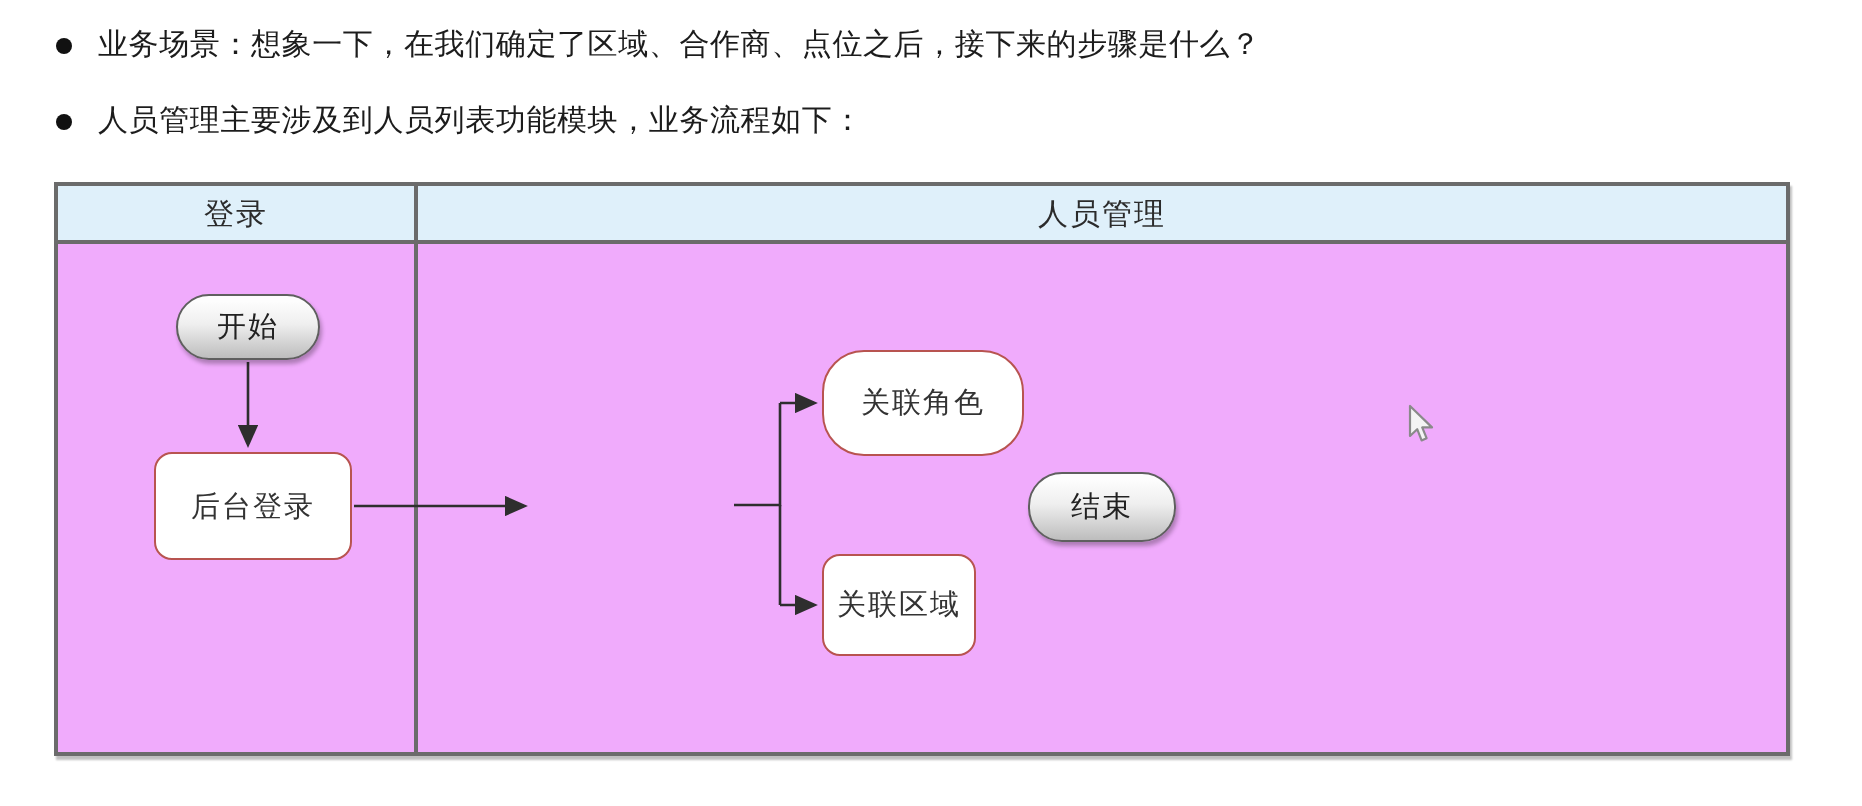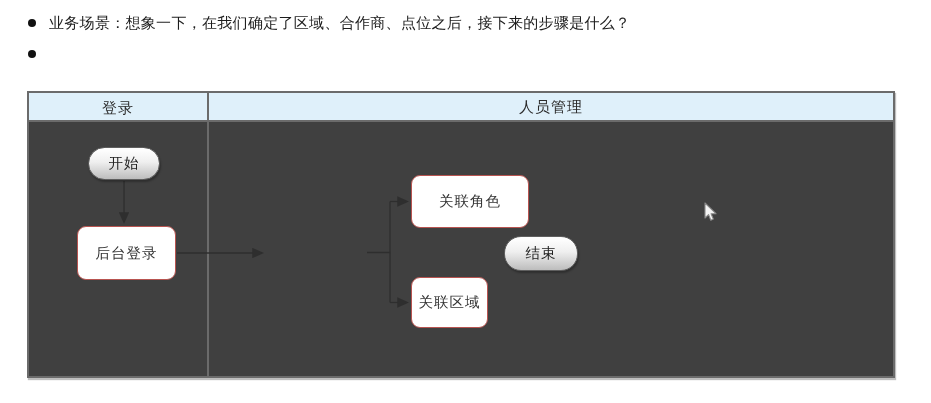--- a/index.html
+++ b/index.html
@@ -22,26 +22,26 @@
   .bullet-text {
     font-size: 15px; font-weight: 400; color: #1c1c1c;
     letter-spacing: 0.3px; line-height: 21px; white-space: nowrap;
   }
 
   
   .swimlane {
     position: absolute; left: 27px; top: 91px;
     width: 868px; height: 287px;
     border: 2px solid #6b6b6b;
-    background: #404040;
+    background: #f0abfc;
     box-shadow: 1px 2px 1px rgba(0,0,0,0.25);
   }
   .lane { position: absolute; top: 0; height: 100%; }
   .lane-login { left: 0; width: 180px; border-right: 2px solid #6b6b6b; }
-  .lane-mgmt  { left: 180px; right: 0; font-family: Liberation Serif, serif; }
+  .lane-mgmt  { left: 180px; right: 0; }
   .lane-header {
     height: 29px; line-height: 29px;
     background: #dff0fa;
     border-bottom: 2px solid #6b6b6b;
     text-align: center;
     font-size: 15px; color: #2b2b2b; font-weight: 500;
     letter-spacing: 1px;
   }
 
   
@@ -59,39 +59,40 @@
     color: #222;
   }
   .process {
     border: 1.6px solid #b85450;
     border-radius: 9px;
     background: #ffffff;
   }
   .node-start        { left: 59px;  top: 54px;  width: 72px;  height: 33px; }
   .node-backendlogin { left: 48px;  top: 133px; width: 99px;  height: 54px; }
   .node-addemployee  { left: 237px; top: 133px; width: 100px; height: 53px; }
-  .node-linkrole     { left: 382px; top: 82px;  width: 118px;  height: 53px; }
+  .node-linkrole     { left: 382px; top: 82px;  width: 101px;  height: 53px; border-radius: 21px; }
   .node-linkregion   { left: 382px; top: 184px; width: 77px;  height: 51px; }
-  .node-end          { left: 475px; top: 143px; width: 74px;  height: 35px; }
+  .node-end          { left: 485px; top: 143px; width: 74px;  height: 35px; }
 
   .connectors { position: absolute; left: 0; top: 0; width: 868px; height: 287px; pointer-events: none; }
 
   
   .cursor { position: absolute; left: 703px; top: 202px; width: 14px; height: 21px; }
 </style>
 </head>
 <body>
 
 <div class="bullets">
   <div class="bullet-row">
     <span class="bullet-dot"></span>
     <span class="bullet-text">业务场景：想象一下，在我们确定了区域、合作商、点位之后，接下来的步骤是什么？</span>
   </div>
   <div class="bullet-row">
     <span class="bullet-dot"></span>
+    <span class="bullet-text">人员管理主要涉及到人员列表功能模块，业务流程如下：</span>
   </div>
 </div>
 
 <div class="swimlane">
   <div class="lane lane-login">
     <div class="lane-header">登录</div>
   </div>
   <div class="lane lane-mgmt">
     <div class="lane-header">人员管理</div>
   </div>

